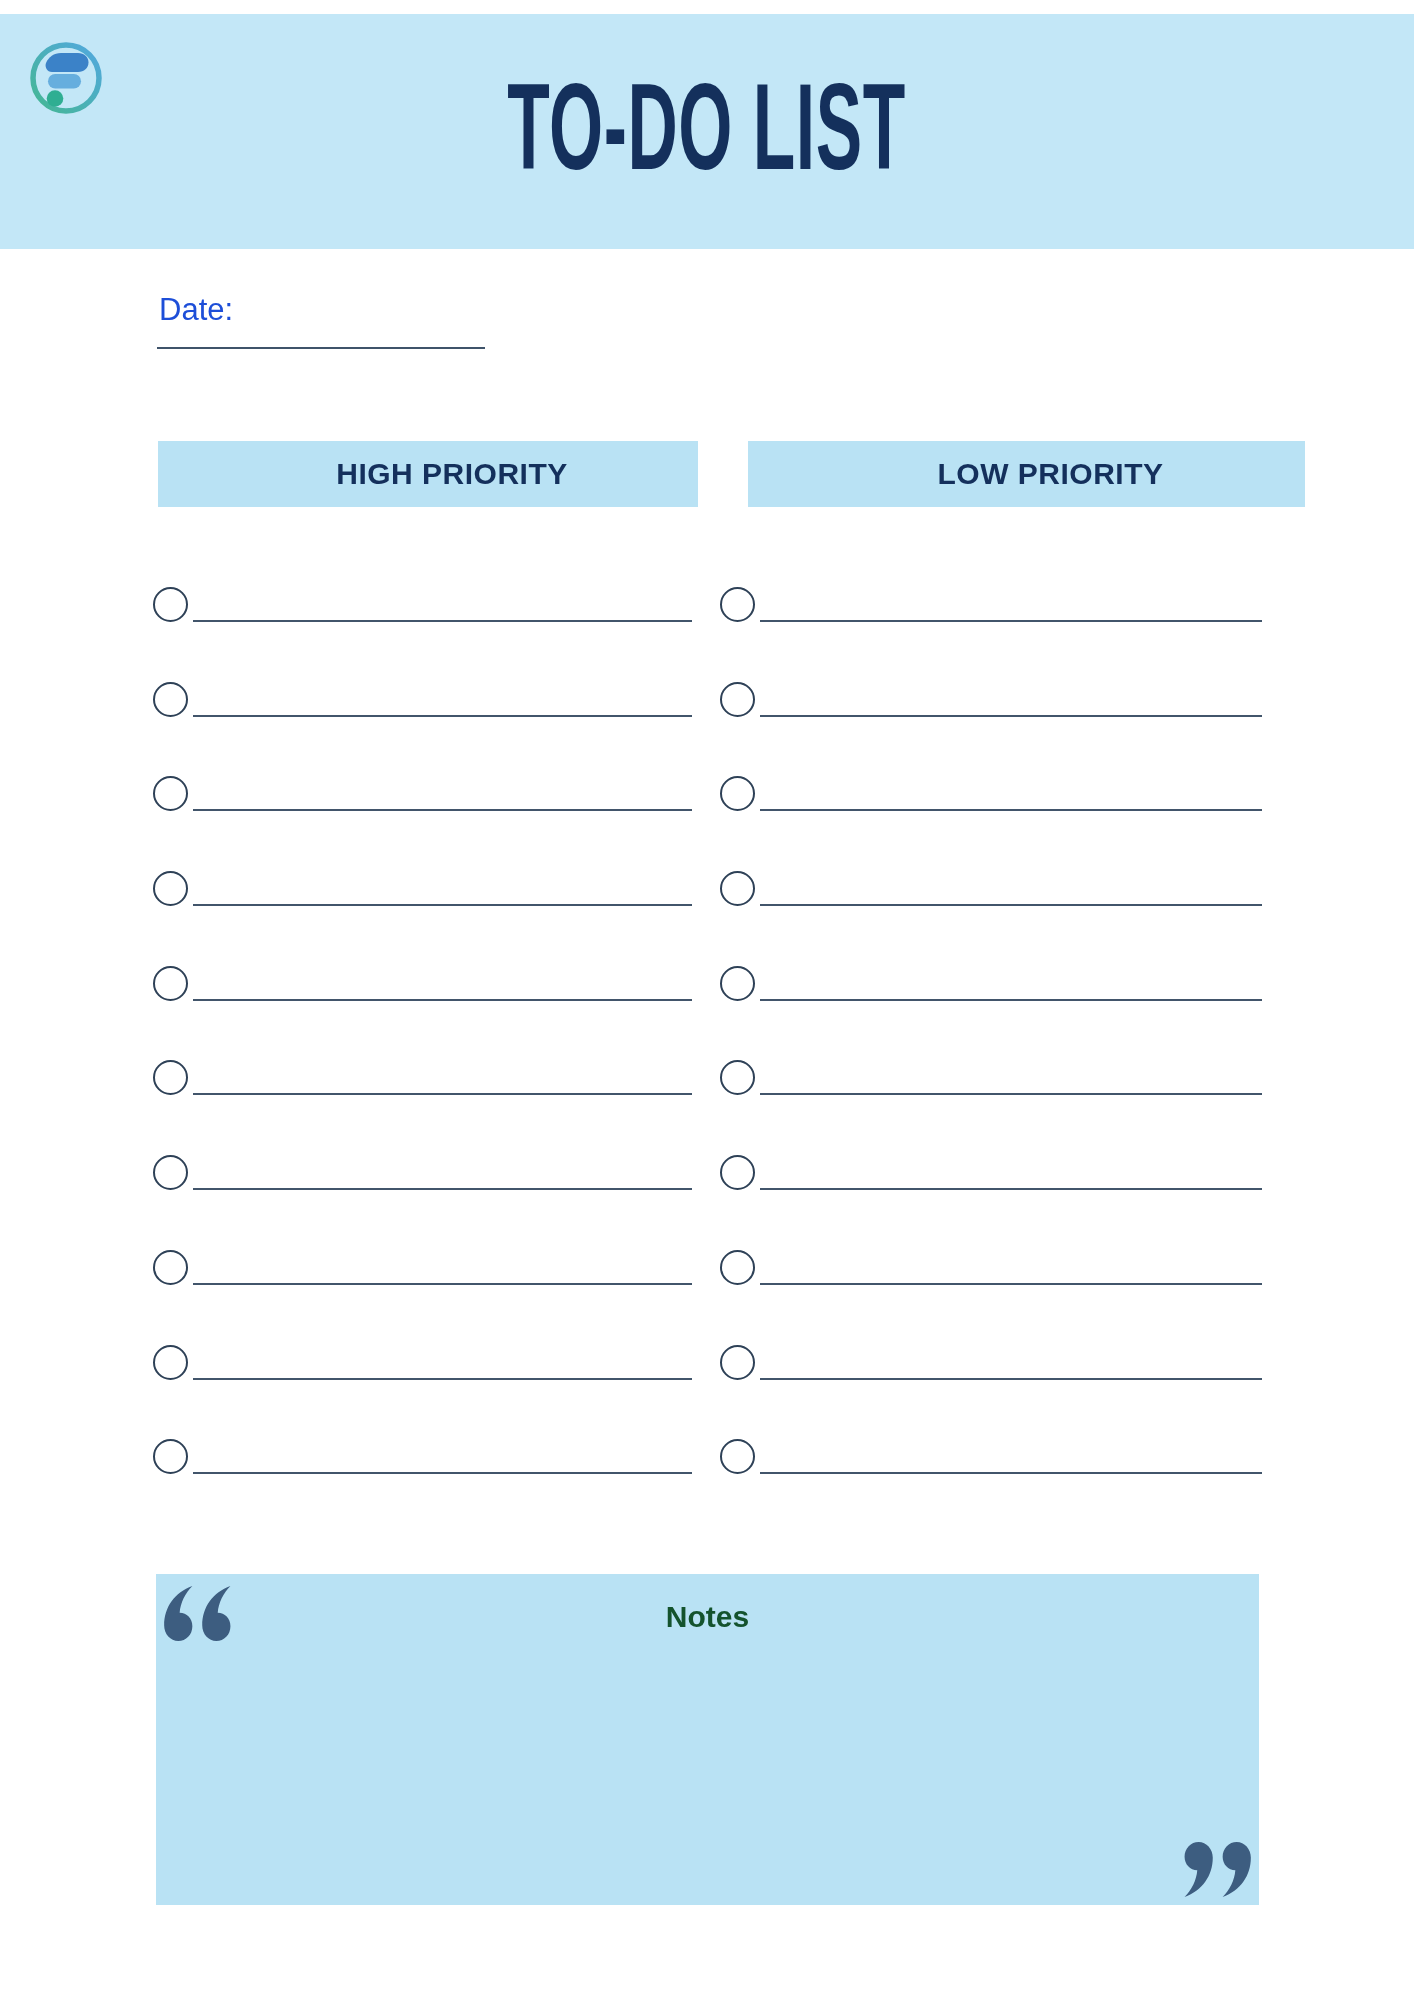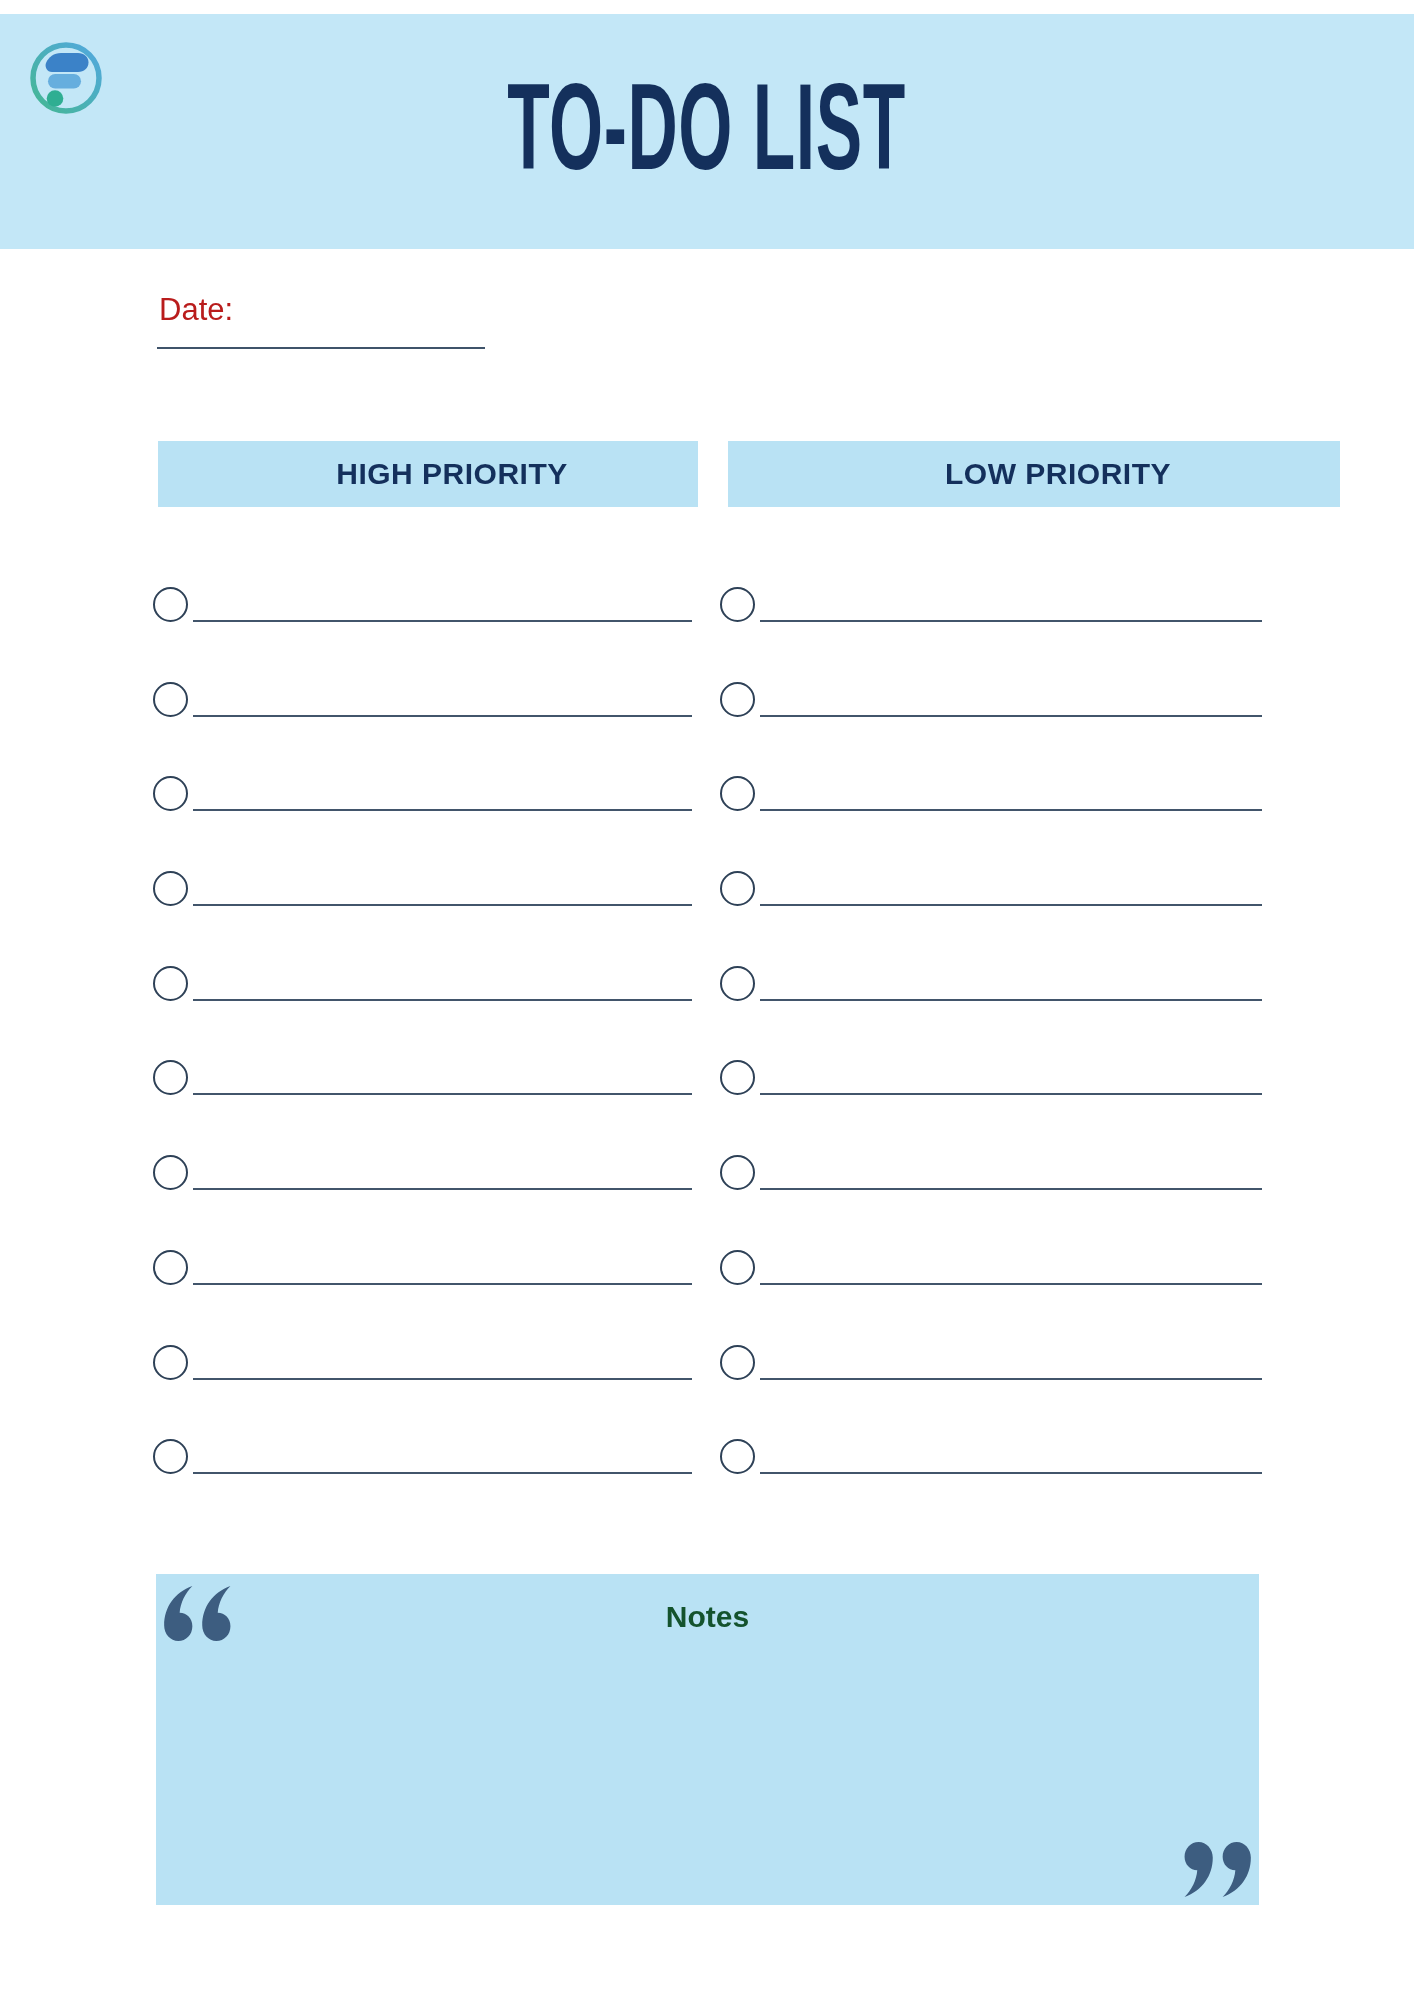--- a/index.html
+++ b/index.html
@@ -9,26 +9,26 @@
   }
   
   .band{position:absolute;left:0;top:0;width:1414px;height:235px;background:#c3e7f7;margin-top:14px;}
   .logo{position:absolute;left:28px;top:26px;width:76px;height:76px;}
   .title-wrap{position:absolute;left:0;top:52px;width:1414px;display:flex;justify-content:center;}
   .title{
     font-size:122px;font-weight:700;color:#14305c;line-height:1;white-space:nowrap;
     transform:scaleX(0.57);transform-origin:center;letter-spacing:1px;
   }
   
-  .date-label{position:absolute;left:159px;top:292px;font-size:31px;font-weight:500;color:#b91c1c;}
+  .date-label{position:absolute;left:159px;top:292px;font-size:31px;font-weight:500;color:#1d4ed8;}
   .date-line{position:absolute;left:157px;top:347px;width:328px;height:0;border-bottom:2px solid #3f536a;}
   
   .colhead{position:absolute;top:441px;height:66px;background:#b9e2f4;display:flex;align-items:center;justify-content:center;}
   .colhead.high{left:158px;width:540px;}
-  .colhead.low{left:728px;width:612px;}
+  .colhead.low{left:748px;width:557px;}
   .colhead span{font-size:30px;font-weight:700;letter-spacing:0.5px;color:#14305c;margin-left:48px;}
   
   .rows{position:absolute;top:587px;display:flex;flex-direction:column;}
   .rows.left{left:153px;width:539px;}
   .rows.right{left:720px;width:542px;}
   .todo-row{height:94.7px;display:flex;align-items:flex-start;}
   .todo-circle{
     width:31px;height:31px;border:2px solid #2e4157;border-radius:50%;
     background:transparent;flex:0 0 auto;box-sizing:content-box;
   }

